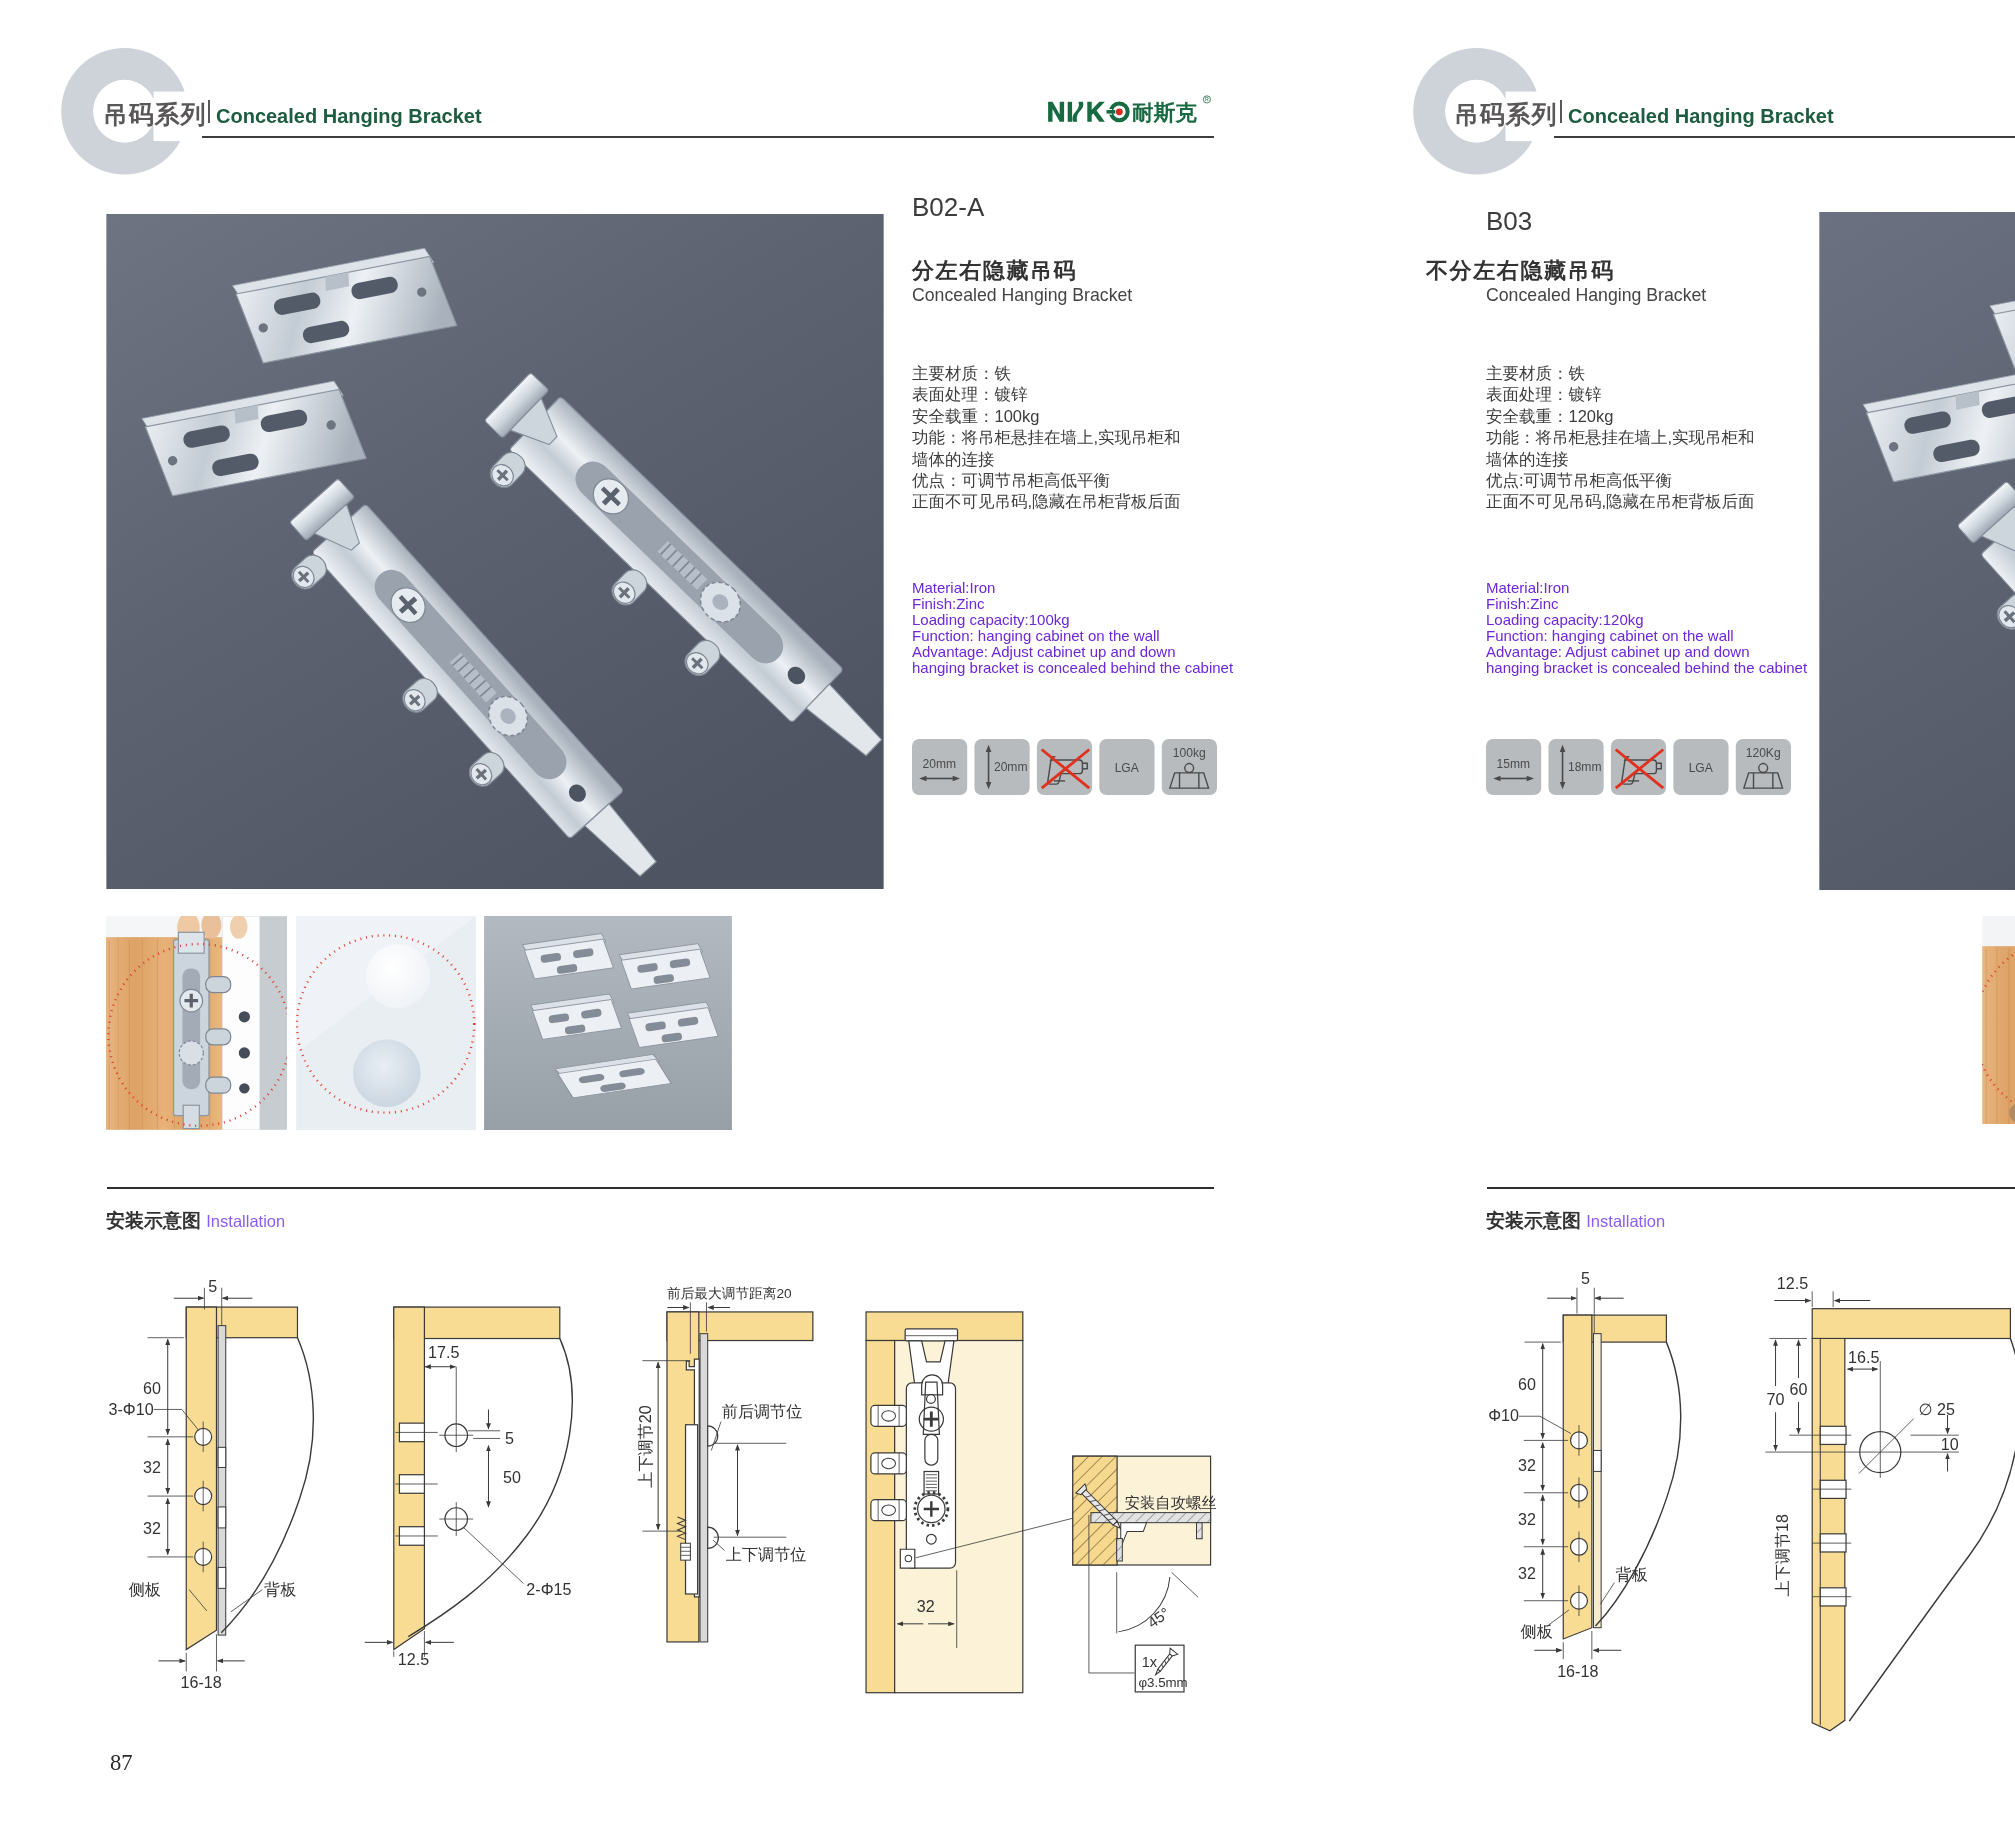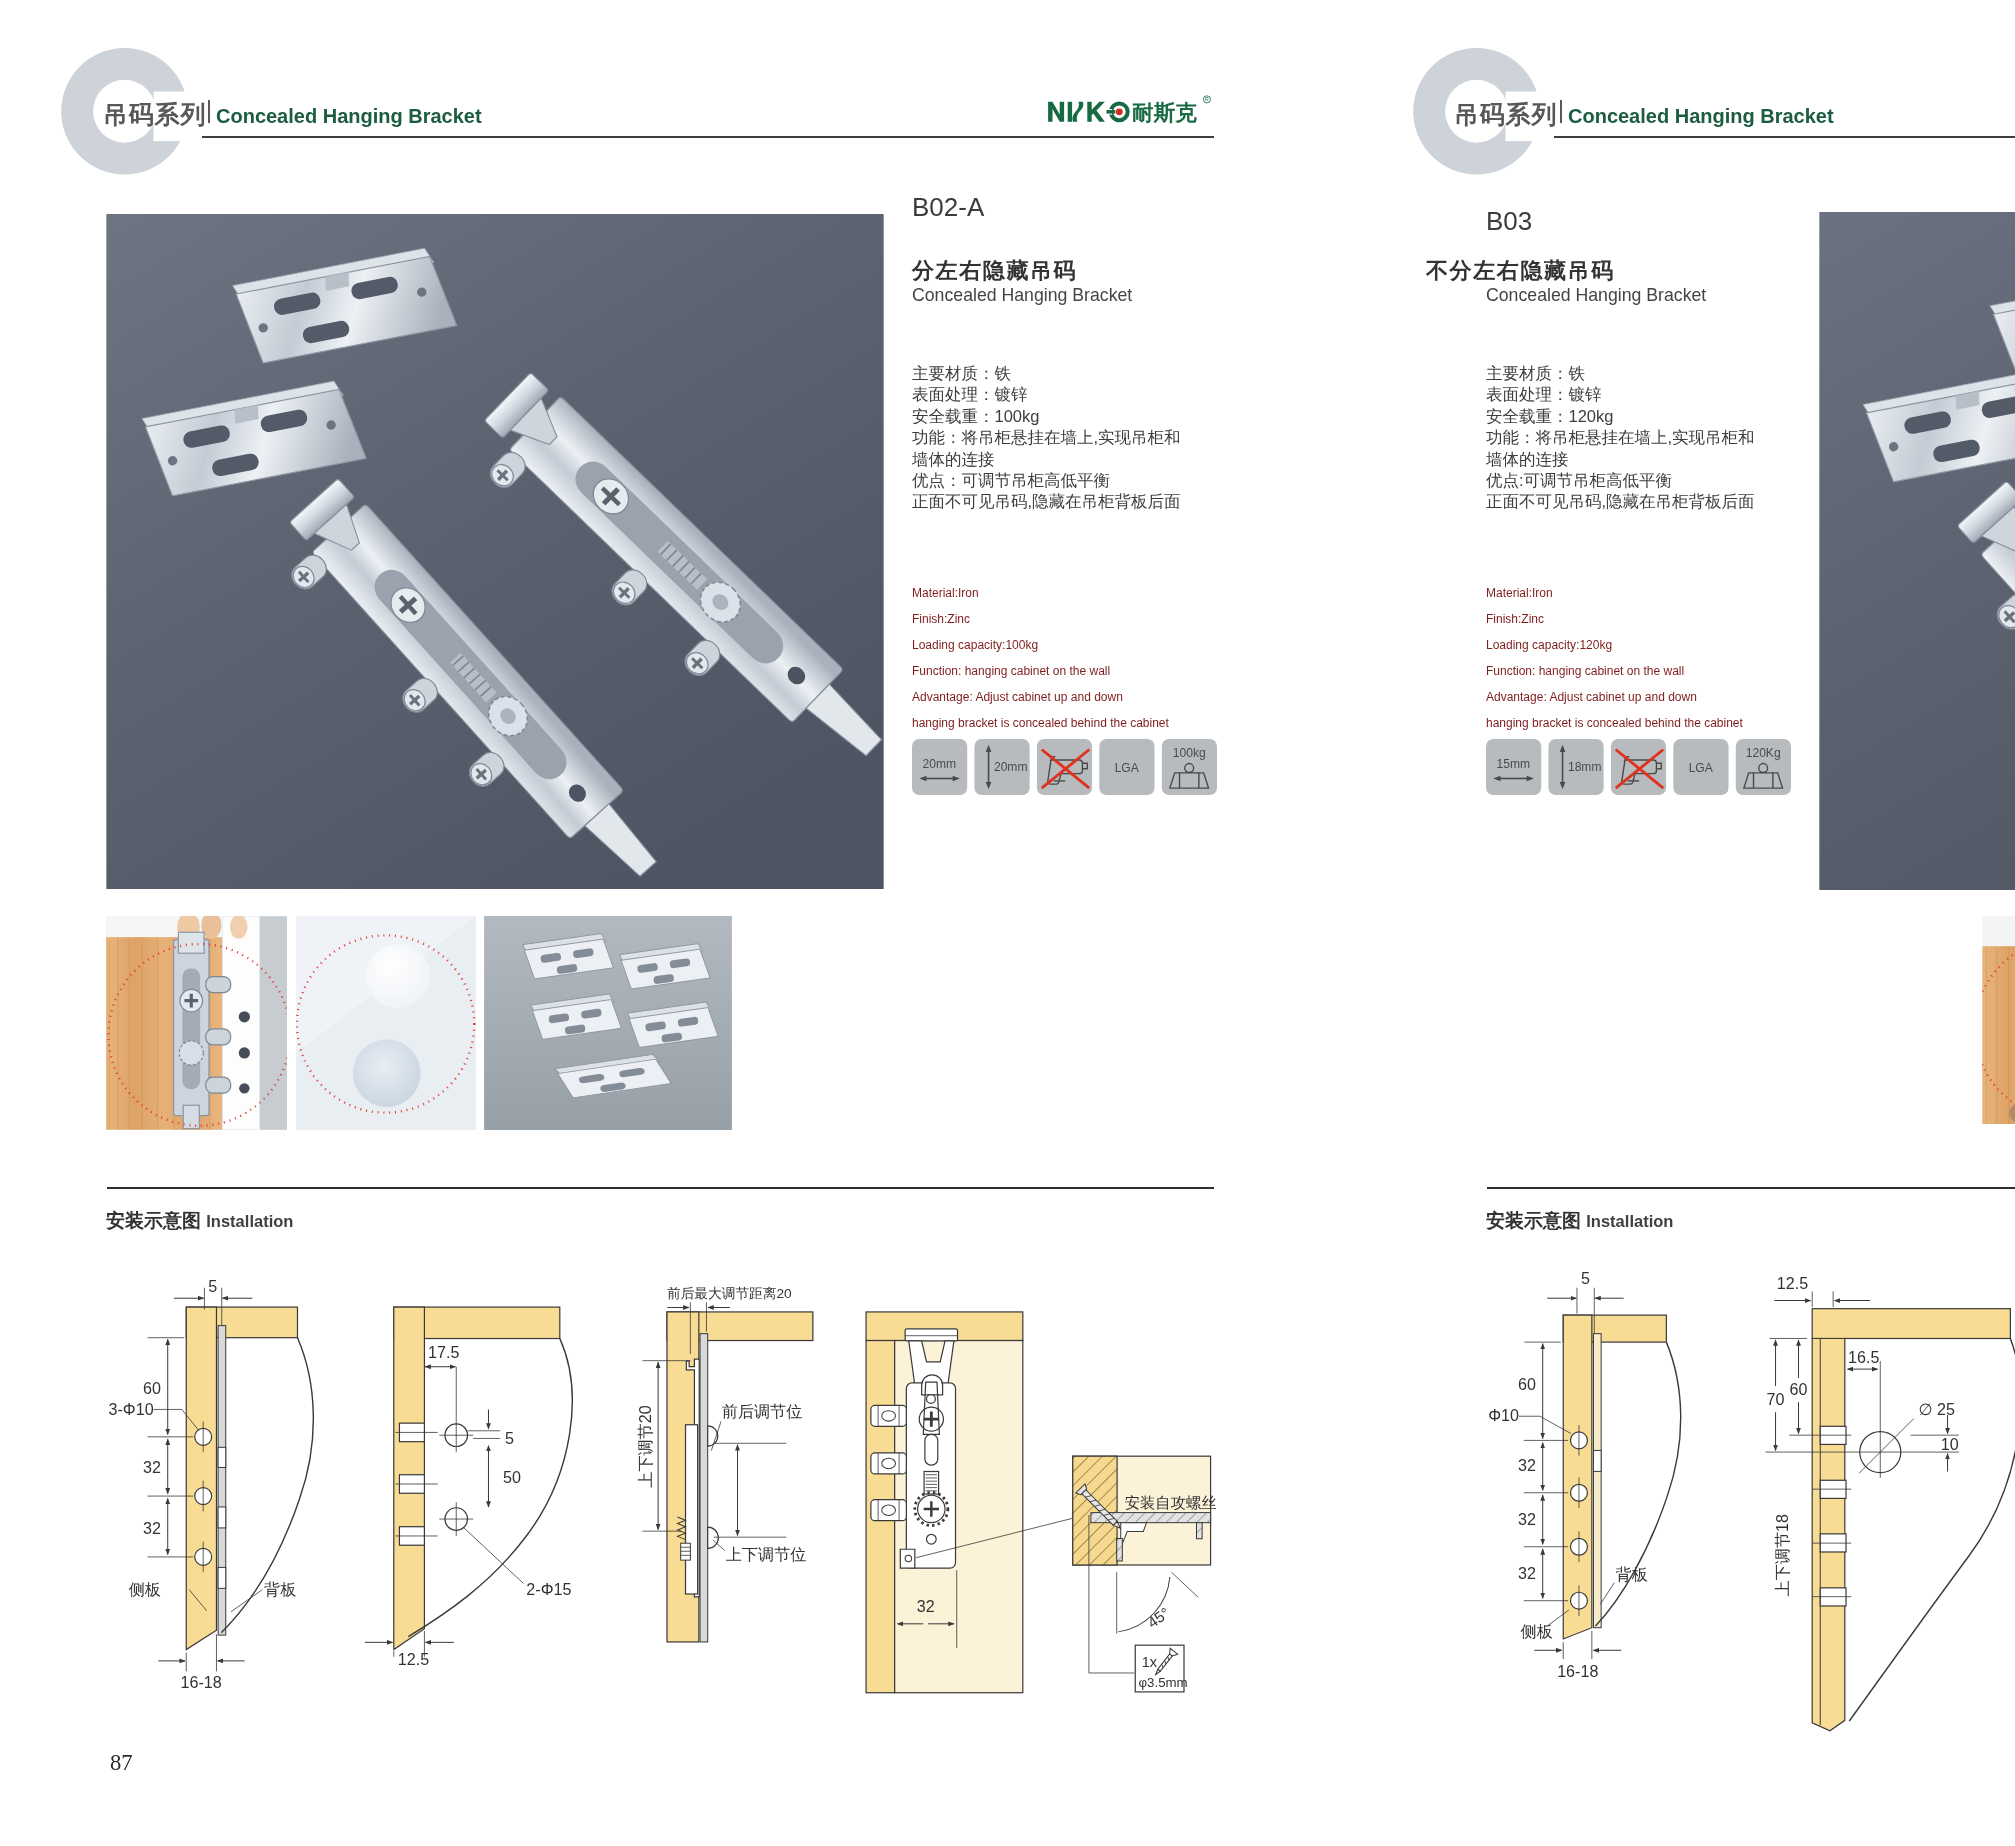--- a/index.html
+++ b/index.html
@@ -6,23 +6,23 @@
 .abs{position:absolute}
 .hdr-cn{font-size:25px;line-height:1;font-weight:bold;color:#595757;letter-spacing:0.8px;white-space:nowrap}
 .hdr-en{font-size:20px;line-height:1;font-weight:bold;color:#1c5c40;letter-spacing:0;white-space:nowrap}
 .vbar{width:2px;height:23.4px;background:#595757}
 .hrule{height:2px;background:#3d3d3d}
 .thinrule{height:1.6px;background:#2e2e2e}
 .pcode{font-size:26px;color:#3c3c3c}
 .ptitle{font-size:22px;color:#333;font-weight:bold;letter-spacing:1.6px;white-space:nowrap}
 .psub{font-size:17.7px;color:#444;white-space:nowrap}
 .cnspec{font-size:16.5px;color:#3d3d3d;line-height:21.4px;white-space:pre-line}
-.enspec{font-size:12px;color:#7f1d1d;line-height:26px;white-space:pre-line}
+.enspec{font-size:15px;color:#6d28d9;line-height:16px;white-space:pre-line}
 .insttl{font-size:19px;color:#333;font-weight:bold;white-space:nowrap}
-.instsub{font-size:16.5px;color:#404040;font-weight:bold}
+.instsub{font-size:16.5px;color:#8b5cf6;font-weight:normal}
 .pagenum{font-family:"Liberation Serif",serif;font-size:22.6px;color:#2b2b2b}
 </style></head>
 <body>
 <div id="page">
 
 <svg class="abs" style="left:60px;top:48px" width="129" height="129" viewBox="0 0 320 320">
 <path d="M160,0 A157,157 0 1 0 160,314 A157,157 0 1 0 160,0 Z M160,79 A78,78 0 1 1 160,235 A78,78 0 1 1 160,79 Z" fill="#cdd3d8" fill-rule="evenodd"></path>
 <rect x="232" y="108" width="88" height="123" fill="#ffffff"></rect>
 </svg>
 

